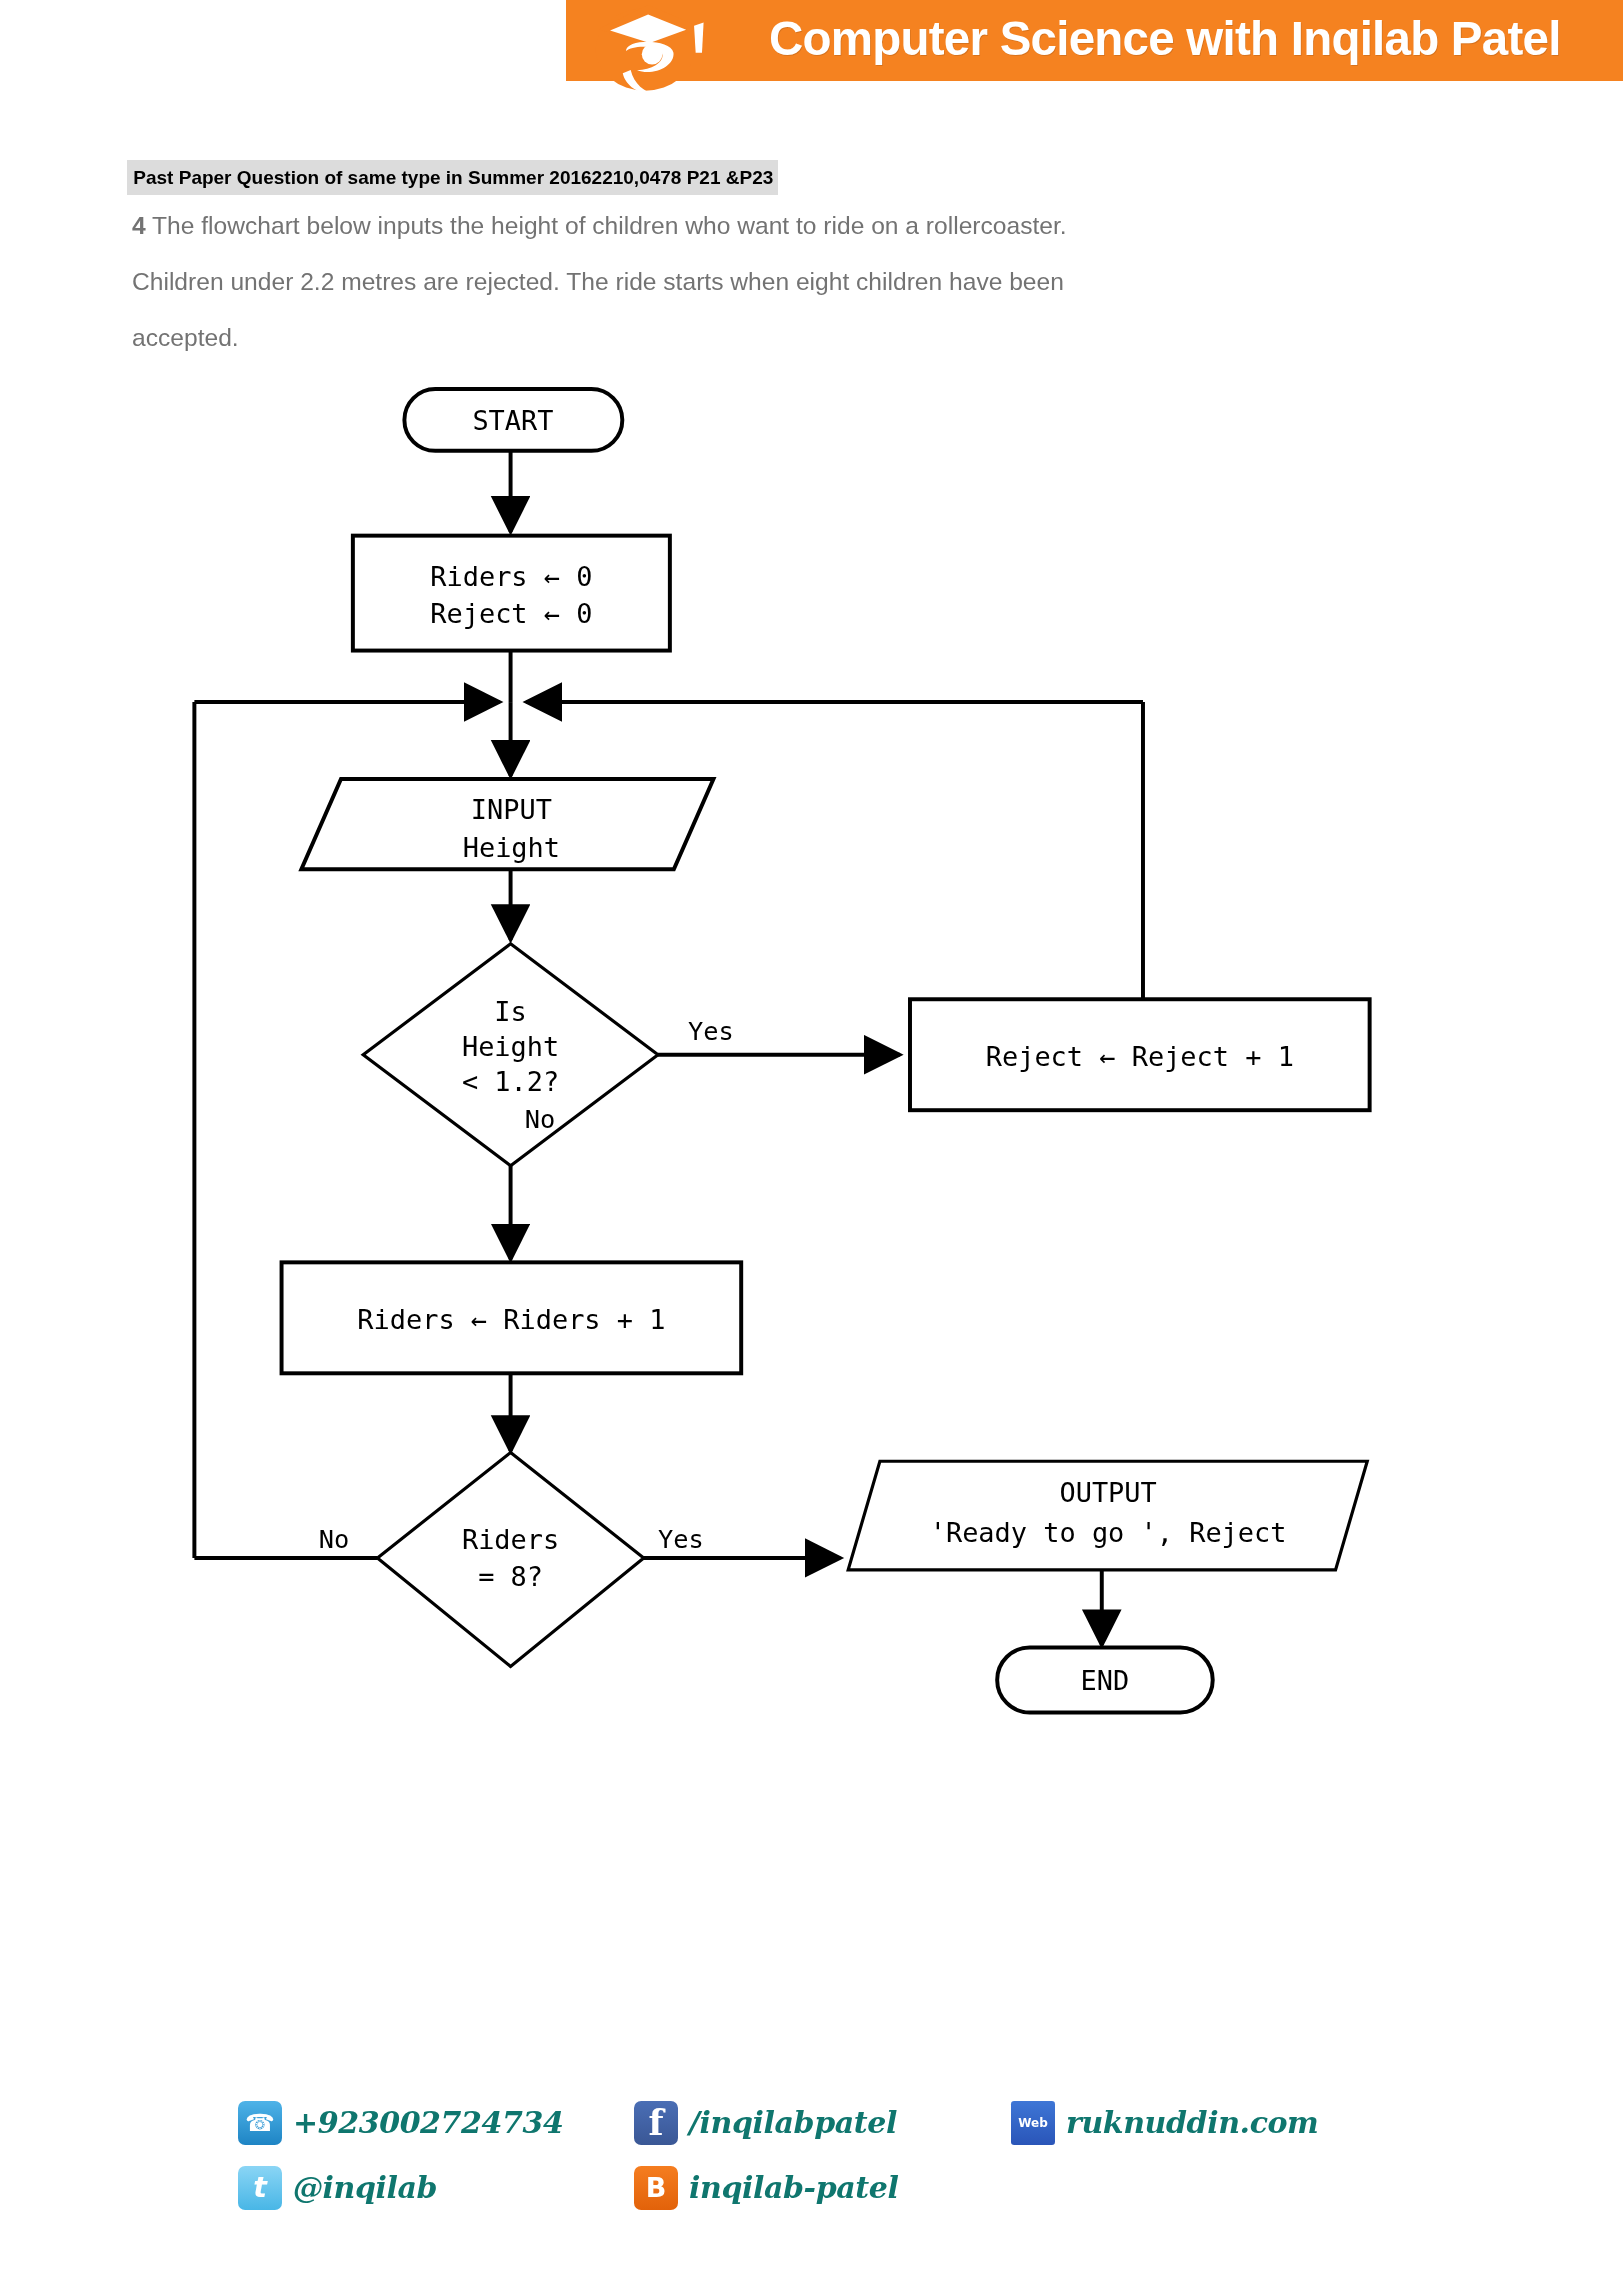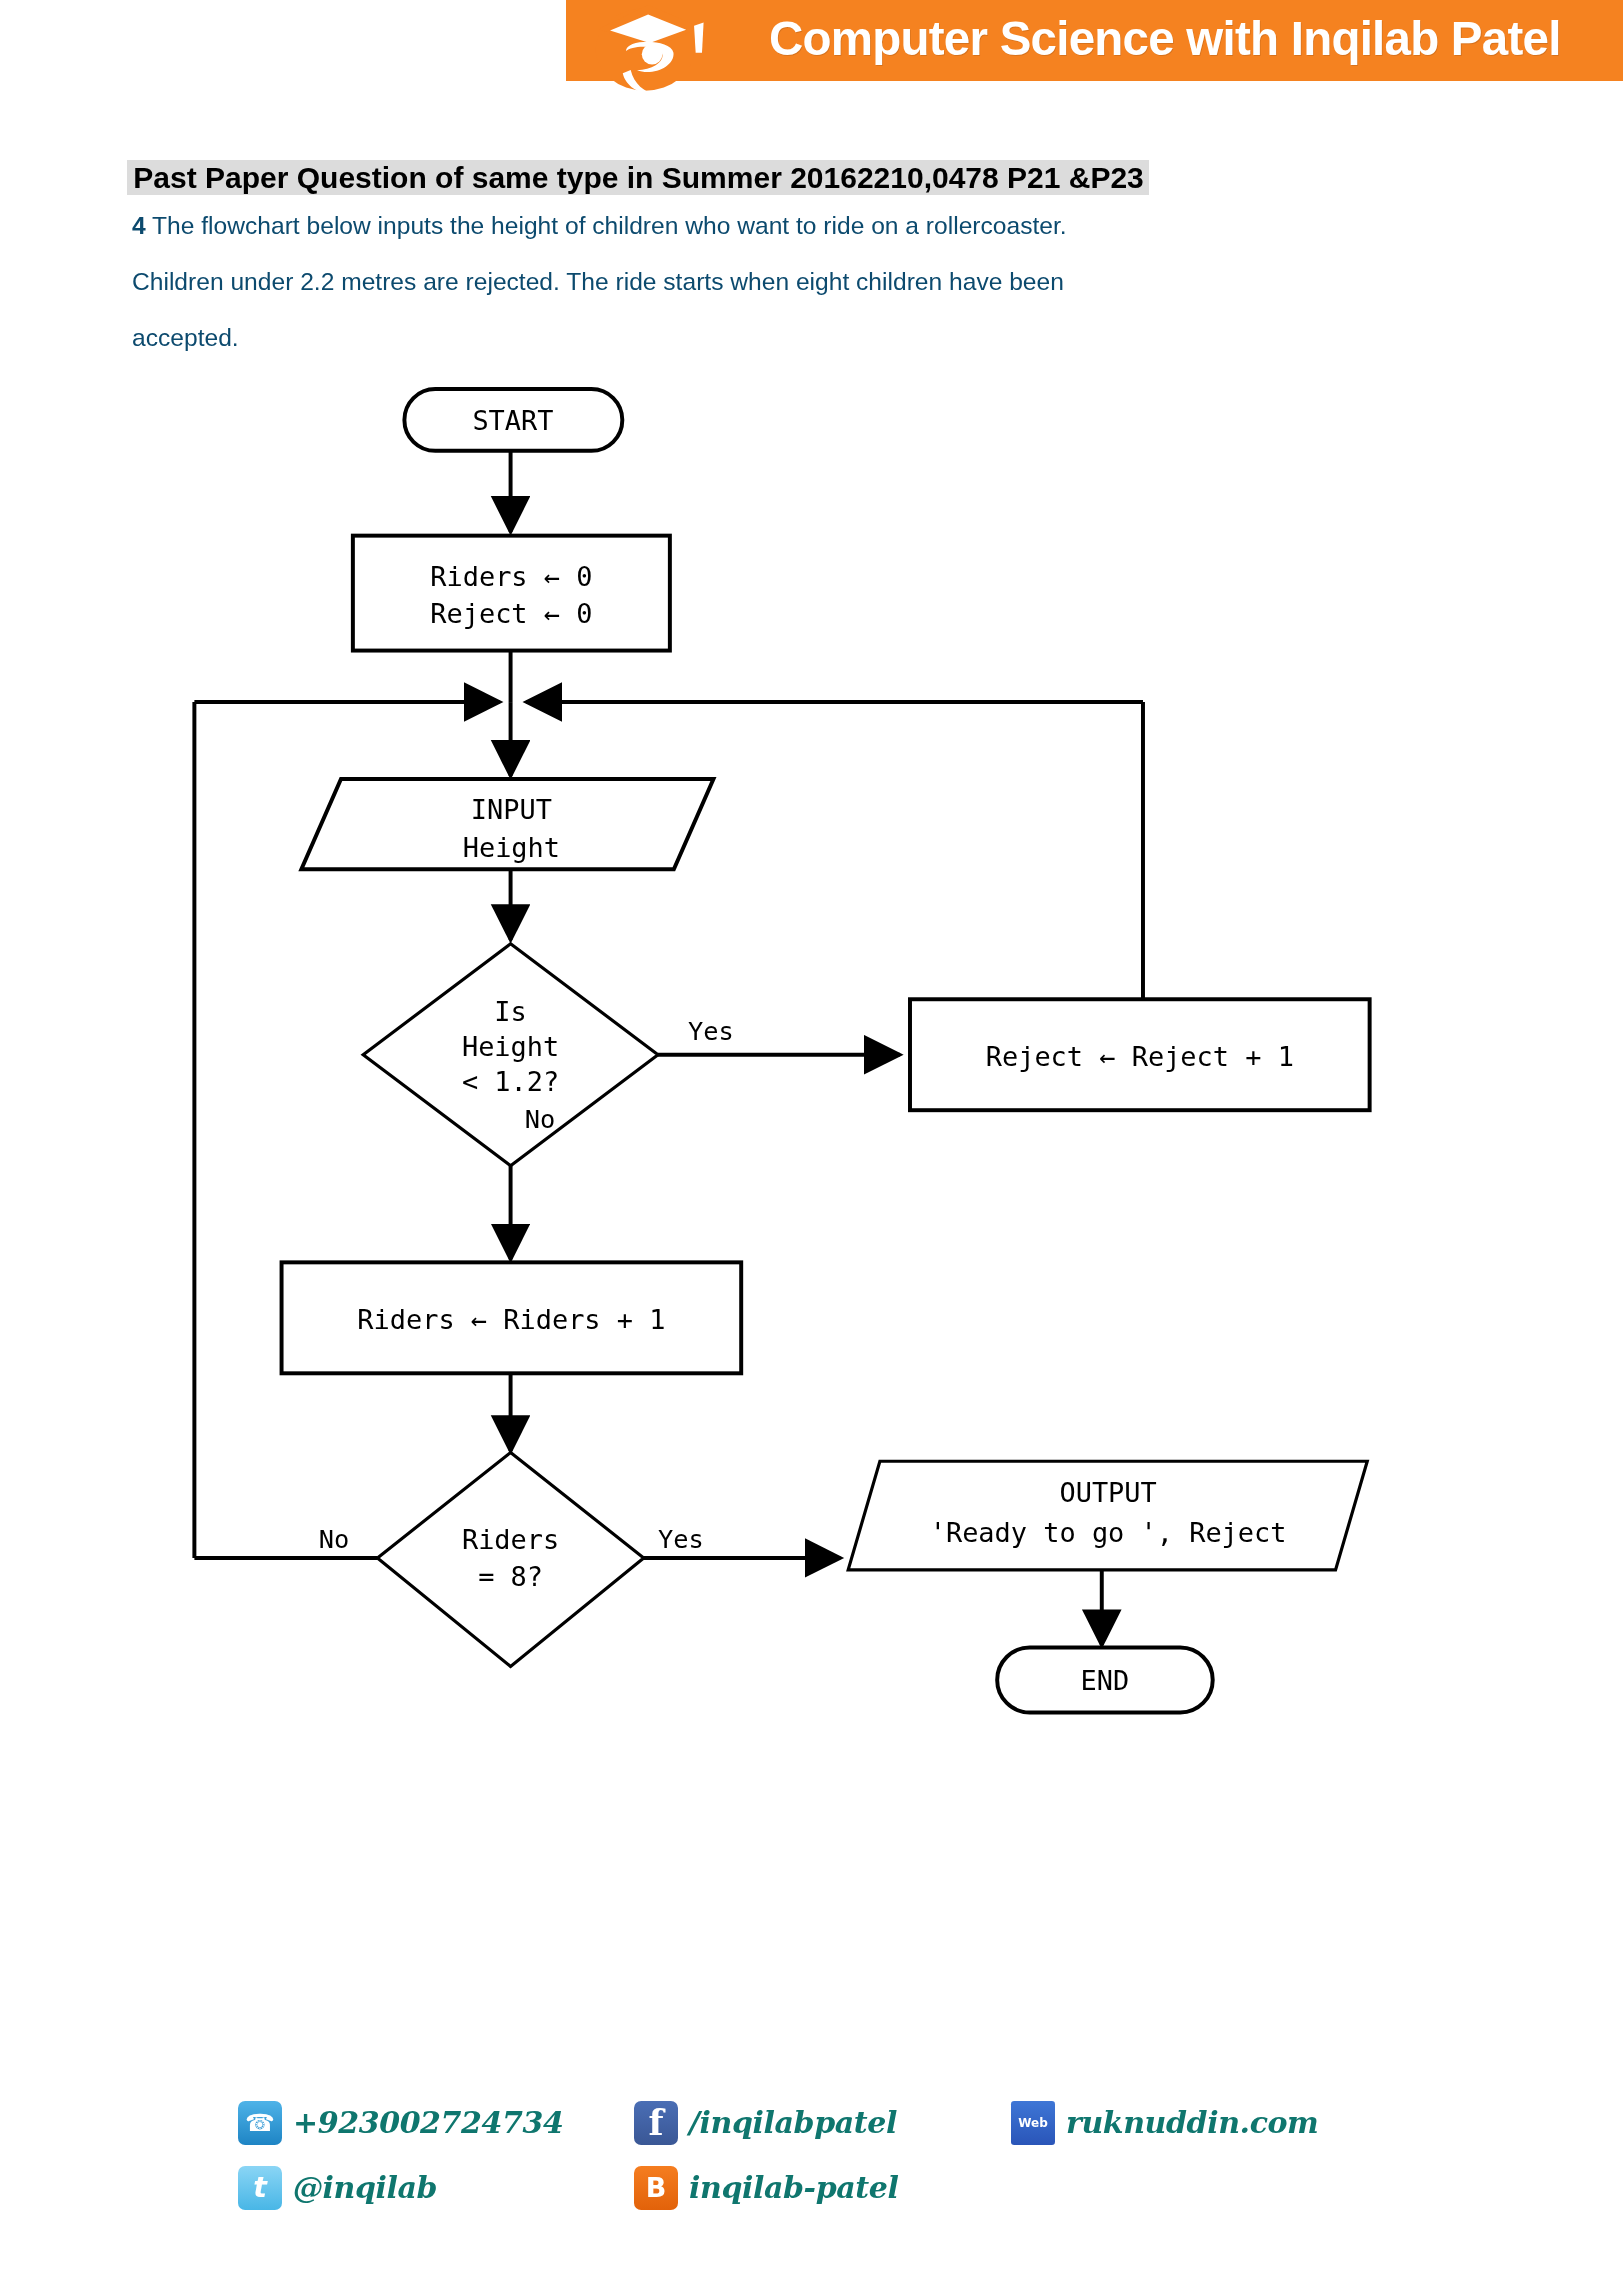--- a/index.html
+++ b/index.html
@@ -53,33 +53,33 @@
   }
 
   
   #question-heading {
     position: absolute;
     left: 127px;
     top: 160px;
     background: #DCDCDC;
     color: #000000;
     font-weight: bold;
-    font-size: 30px;
+    font-size: 19px;
     line-height: 33px;
     padding: 0.8px 4.8px 1.6px 6.3px;
     white-space: nowrap;
   }
   #question-body {
     position: absolute;
     left: 132px;
     top: 198px;
     width: 1347px;
     font-size: 24.6px;
     line-height: 56px;
-    color: #0c4a6e;
+    color: #737373;
   }
   #question-body .qnum {
     font-weight: bold;
   }
 
   
   #flowchart {
     position: absolute;
     left: 0px;
     top: 365px;

